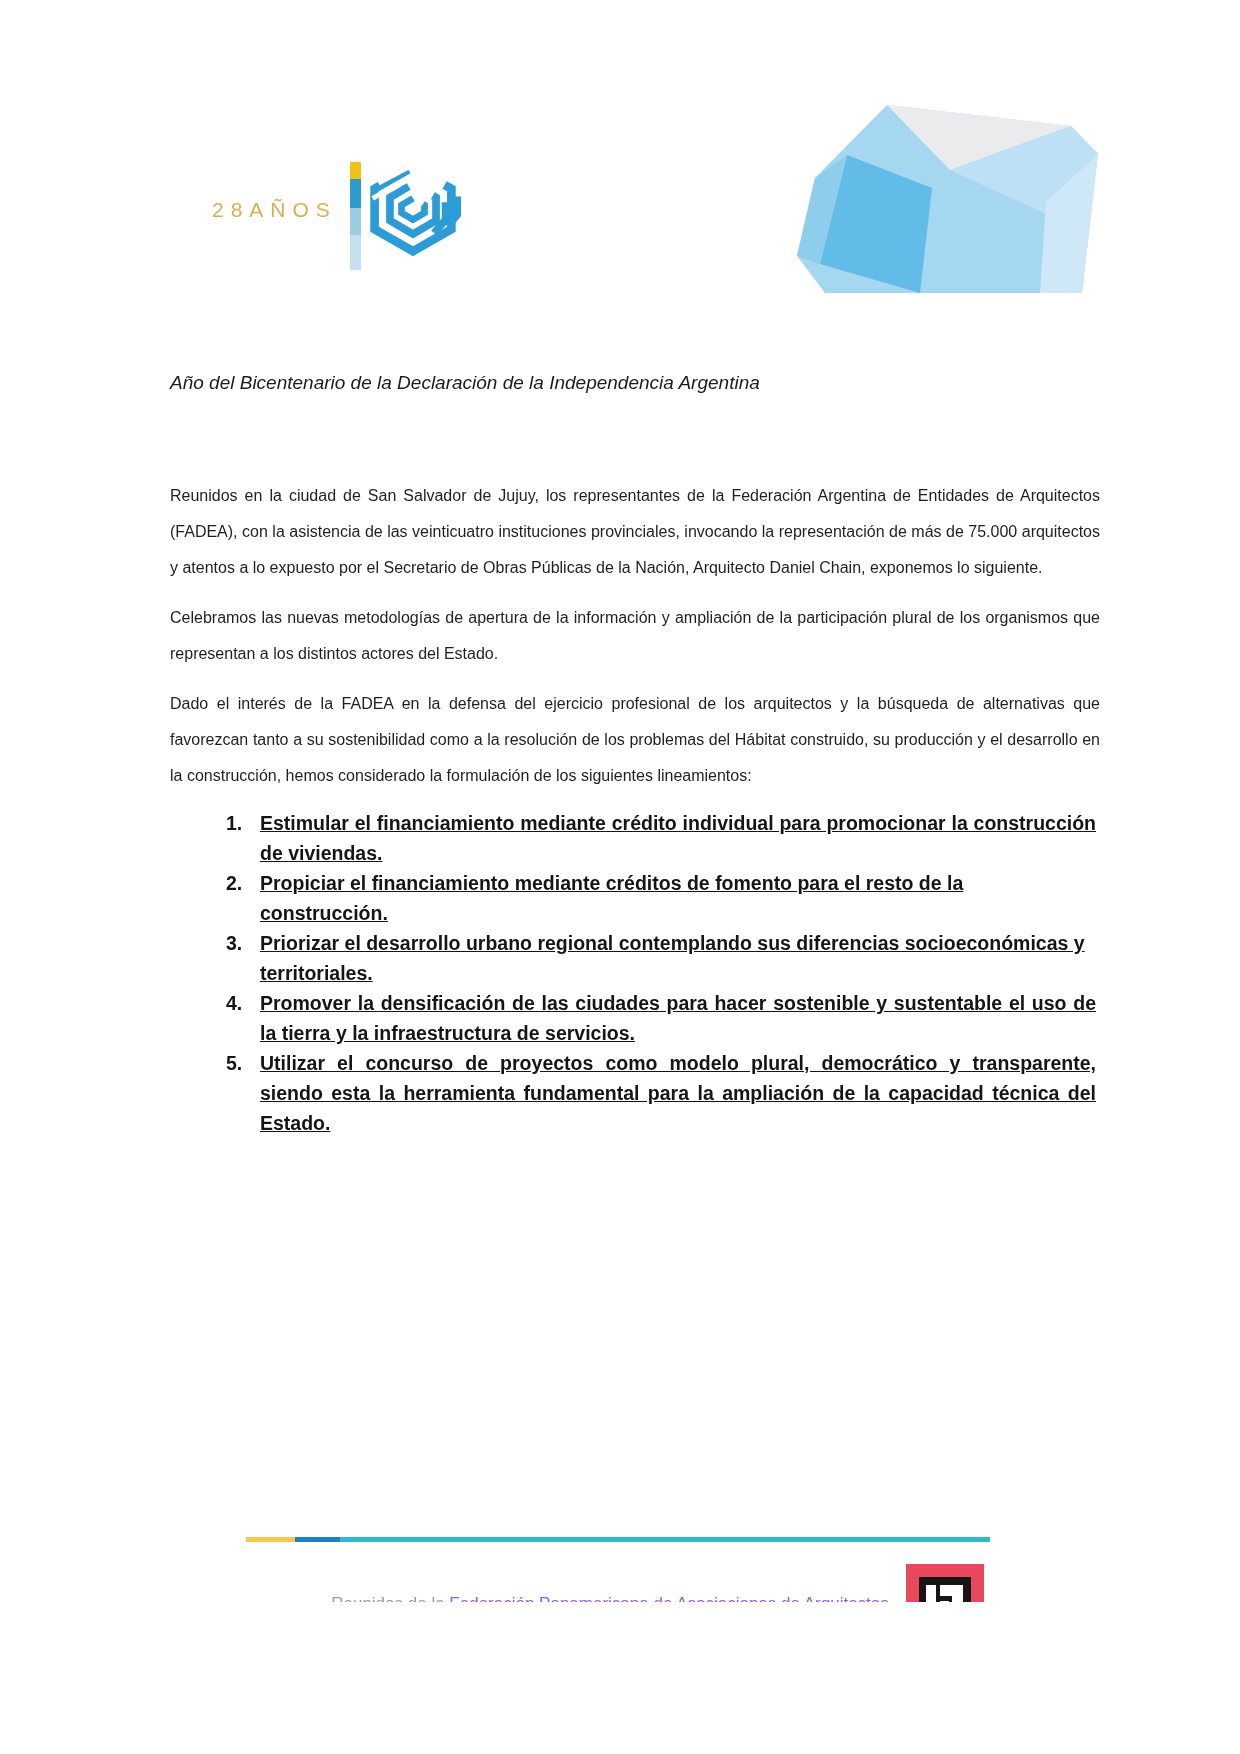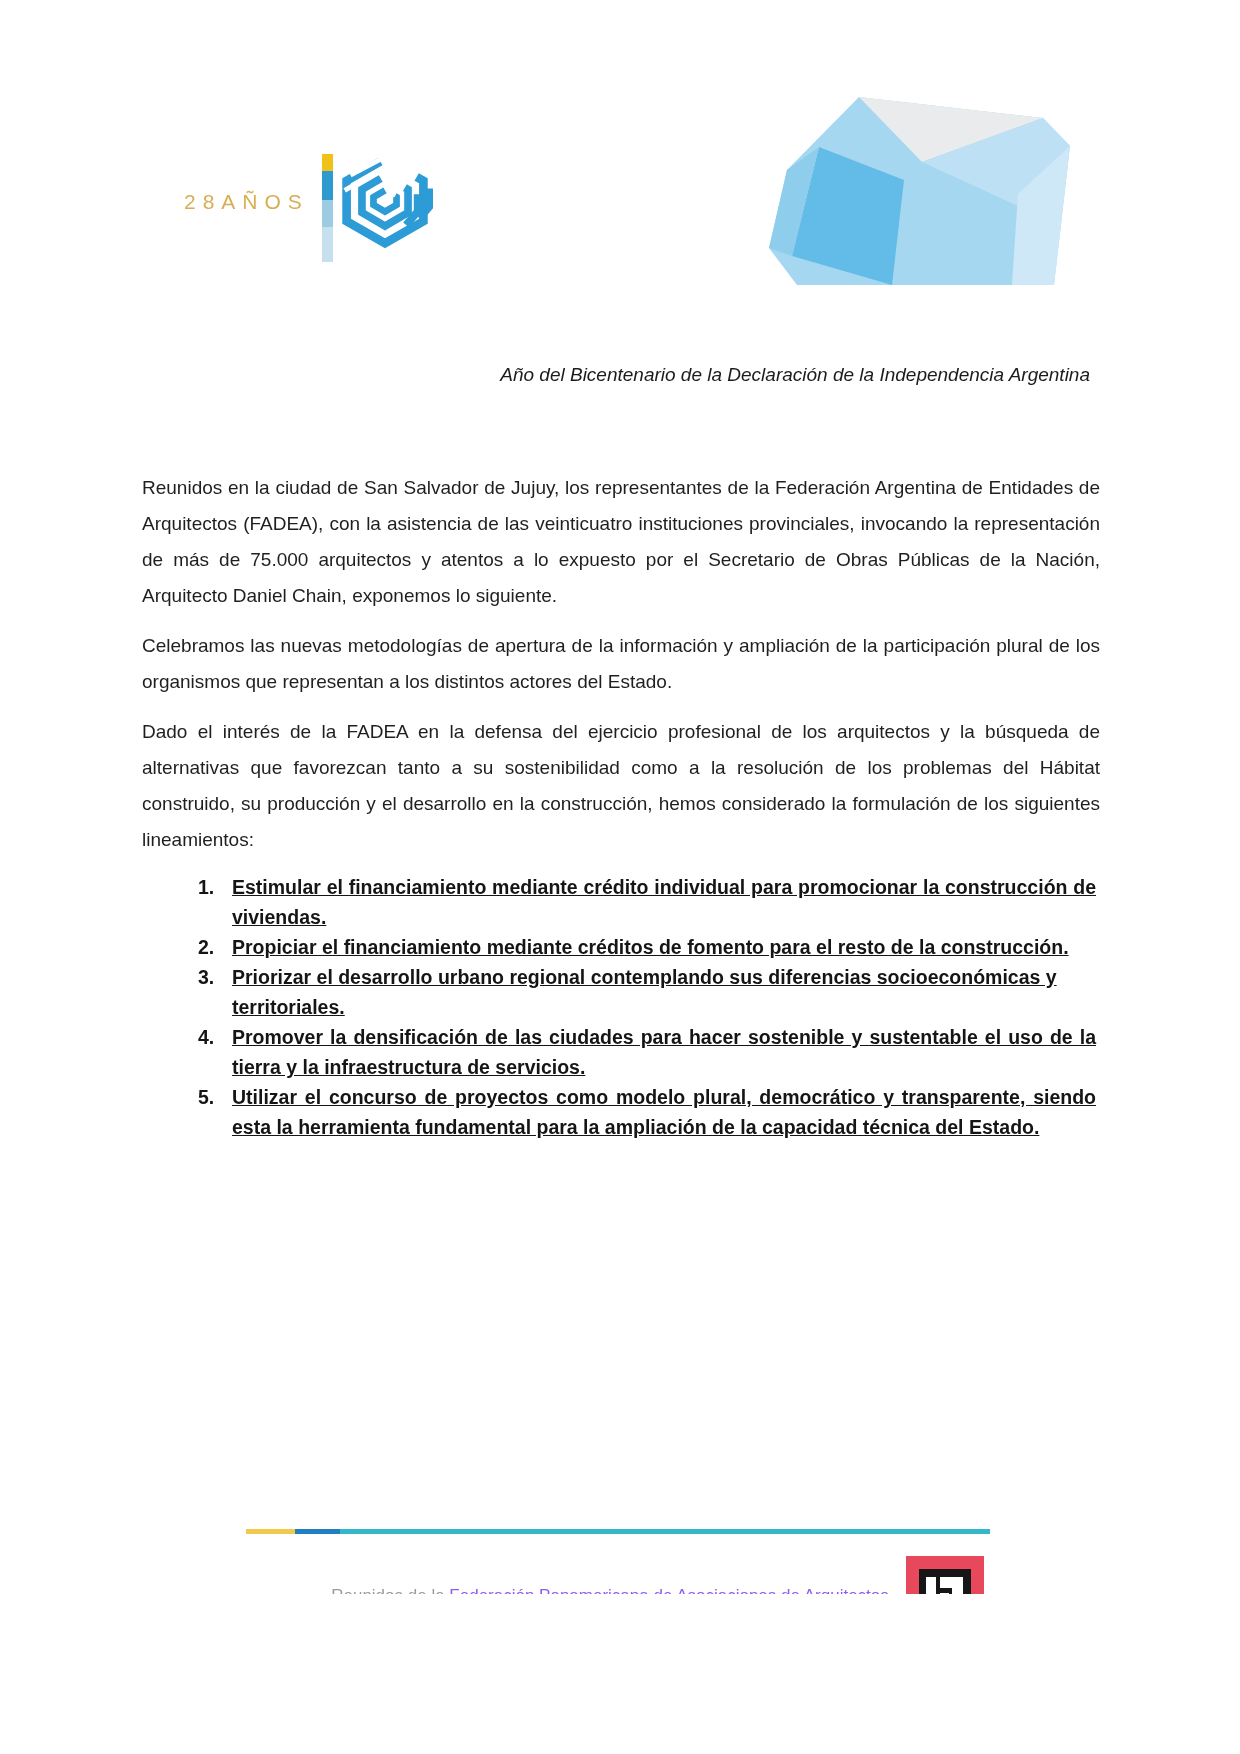--- a/index.html
+++ b/index.html
@@ -5,22 +5,23 @@
   * { box-sizing: border-box; margin: 0; padding: 0; }
   html, body { background: #ffffff; }
   body { font-family: "Liberation Sans", sans-serif; }
 
   .page {
     position: relative;
     width: 1240px;
     height: 1594px;
     background: #ffffff;
     overflow: hidden;
-    margin: 0 auto;
+    margin: 8px auto;
     color: #1f1f1f;
+    padding-left: 28px;
   }
 
   
   .header { position: relative; height: 288px; }
 
   .anniversary {
     position: absolute; left: 184px; top: 190px;
     font-size: 21px; letter-spacing: 7px;
     color: #d8ae55; font-weight: 400;
   }
@@ -46,39 +47,39 @@
     font-size: 10.5px; font-weight: 700; letter-spacing: 1.4px;
     color: #4a4a4a; line-height: 1.35; margin-top: 4px;
   }
   .wordmark .sub div { white-space: nowrap; }
 
   .deco-polygon { position: absolute; left: 762px; top: 94px; width: 316px; height: 194px; }
 
   
   .motto {
     margin: 76px 150px 0 142px;
-    text-align: right;
+    text-align: left;
     font-style: italic;
     font-size: 19px;
     color: #1c1c1c;
   }
 
   .doc-title {
     margin: 78px 142px 0;
     text-align: center;
     font-size: 21px;
     font-weight: 700;
     text-decoration: underline;
     color: #111111;
     letter-spacing: 0.2px;
   }
 
   .content { margin: 0 140px 0 142px; }
   .content p.body {
-    font-size: 19px;
+    font-size: 16px;
     line-height: 36px;
     text-align: justify;
     margin: 0 0 14px 0;
   }
   .content p.body.first { margin-top: 84px; }
 
   ol.lineamientos {
     list-style: none;
     margin: 12px 4px 0 56px;
     font-size: 19.5px;

